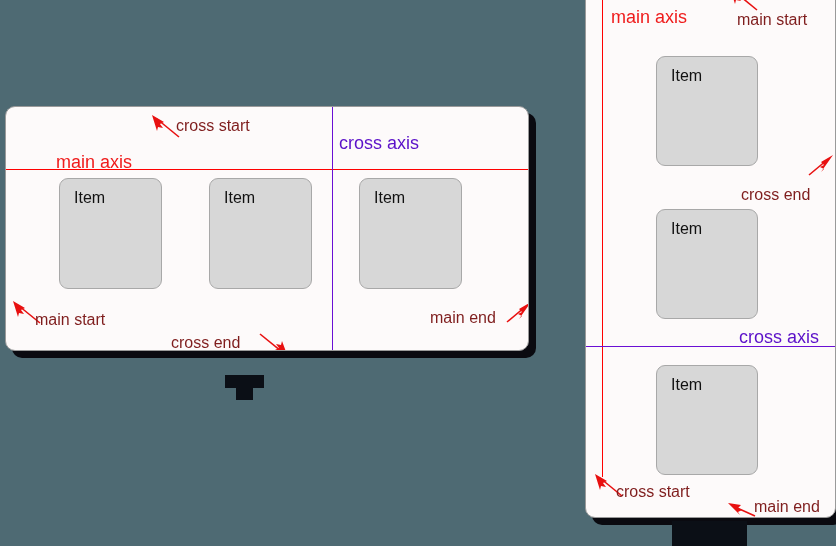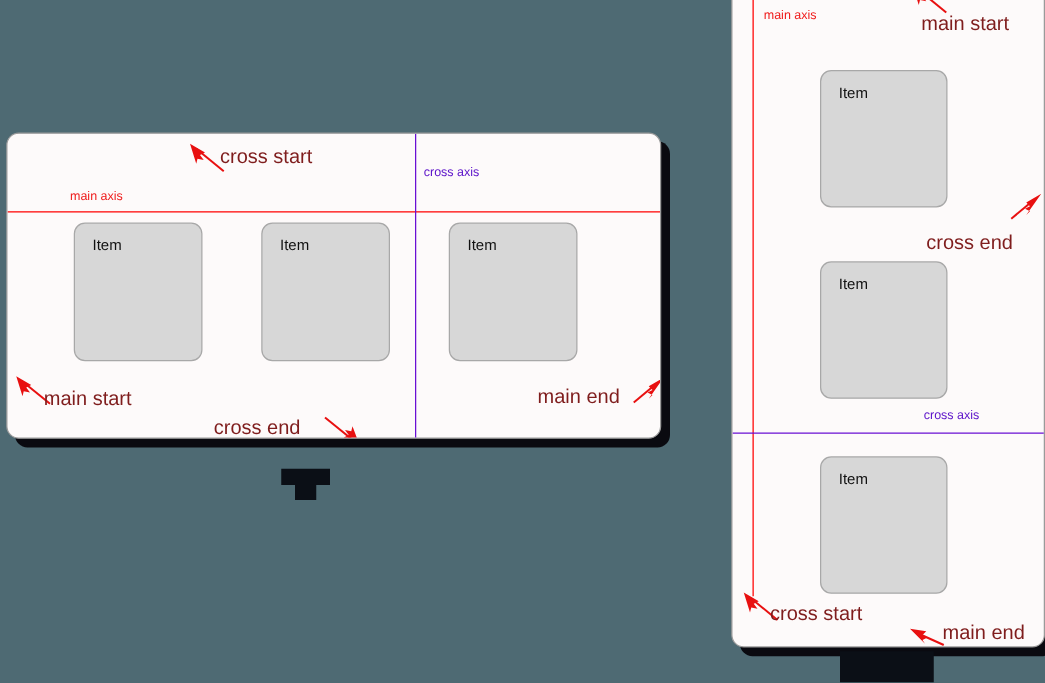--- a/index.html
+++ b/index.html
@@ -30,34 +30,34 @@
   .item{
     position:absolute;
     background:#d7d7d7;
     border:1px solid #a8a8a8;
     border-radius:9px;
     box-sizing:border-box;
   }
   .item .item-label{
     position:absolute;
     left:14px; top:11px;
-    font-size:12px;
+    font-size:16px;
     color:#111;
     line-height:1;
     white-space:nowrap;
   }
 
   
   .axis-h{position:absolute;height:0;border-top:1.6px solid #f00;}
   .axis-v{position:absolute;width:0;border-left:1.6px solid #f00;}
   .cross-h{position:absolute;height:0;border-top:1.6px solid #6a0fd4;}
   .cross-v{position:absolute;width:0;border-left:1.6px solid #6a0fd4;}
 
   
-  .lbl{position:absolute;font-size:10px;line-height:1;white-space:nowrap;}
+  .lbl{position:absolute;font-size:18px;line-height:1;white-space:nowrap;}
   .lbl-red{color:#ef1c1c;}
   .lbl-purple{color:#5b11c9;}
   .lbl-black{color:#7f1d1d;}
   .lbl-16{font-size:16px;}
 
   
   .arrow{position:absolute;}
   .arrow svg{display:block;overflow:visible;}
 
   

